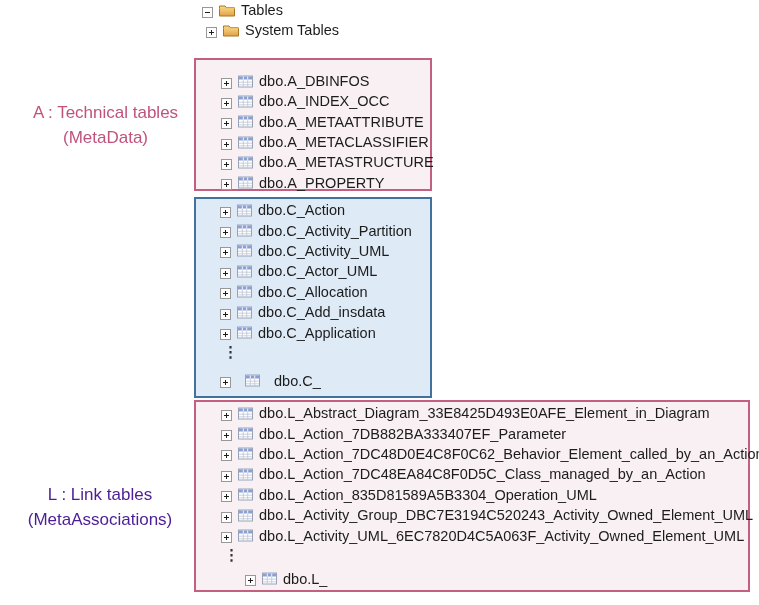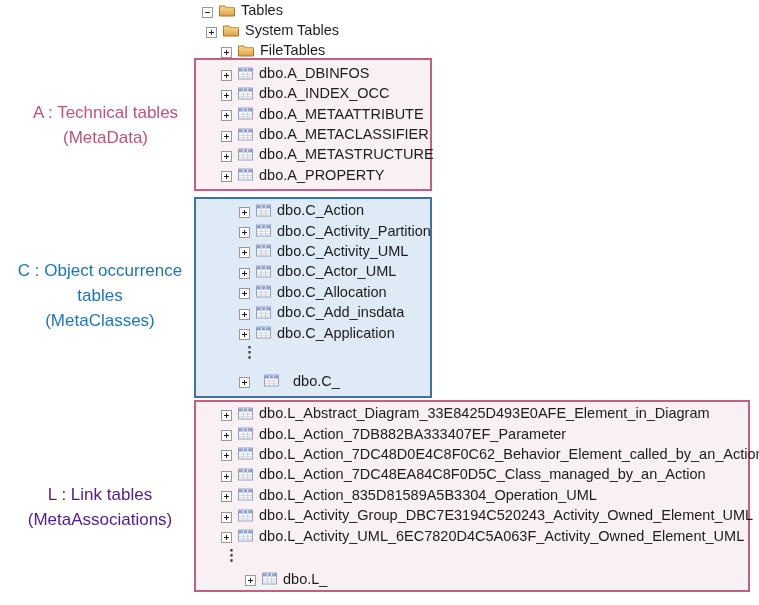--- a/index.html
+++ b/index.html
@@ -11,22 +11,22 @@
   .trow{display:flex;align-items:center;white-space:nowrap;}
   .trow .exp{width:11px;height:11px;flex:0 0 11px;margin-right:6px;display:block;}
   .trow .nicon{margin-right:5px;display:flex;flex:0 0 auto;}
   .trow .lbl{padding-left:1px;}
   
   #row-tables{position:absolute;left:202px;top:1px;height:18px;}
   #row-system{position:absolute;left:206px;top:21px;height:18px;}
   #row-file{position:absolute;left:221px;top:41px;height:18px;}
   
   .gbox{position:absolute;box-sizing:border-box;}
-  #box-a{left:194px;top:58px;width:238px;height:133px;border:2px solid #C4607F;background:#F9F0F4;padding:3px 0 0 25px;}
-  #box-c{left:194px;top:197px;width:238px;height:201px;border:2px solid #41719C;background:#DEEAF6;padding:1px 0 0 43px;}
+  #box-a{left:194px;top:58px;width:238px;height:133px;border:2px solid #C4607F;background:#F9F0F4;padding:11px 0 0 25px;}
+  #box-c{left:194px;top:197px;width:238px;height:201px;border:2px solid #41719C;background:#DEEAF6;padding:1px 0 0 24px;}
   #box-l{left:194px;top:400px;width:556px;height:192px;border:2px solid #C4607F;background:#F9F0F4;padding:1px 12px 0 25px;}
   #box-a .trow{height:20.3px;}
   #box-c .trow{height:20.4px;}
   #box-l .trow{height:20.4px;}
   .ellrow{height:18px;display:flex;align-items:center;padding-left:3px;
           font-size:15px;font-weight:bold;color:#333;}
   #box-l .ellrow{height:19px;}
   .lastrow-c{margin-top:10px;gap:8px;}
   .lastrow-l{margin-top:4px;margin-left:24px;}
   
@@ -71,35 +71,20 @@
     </span>
     <span class="nicon">
       <svg width="16" height="13" viewBox="0 0 16 13">
           <path d="M0.5 2 H6 l1.5 1.8 H15.5 V12 H0.5 Z" fill="url(#fg)" stroke="#A8761C" stroke-width="1"></path>
           <path d="M0.5 4.4 H15.5" stroke="#F3C96B" stroke-width="1"></path>
         </svg>
     </span>
     <span class="lbl">System Tables</span>
   </div>
 
-  <div class="trow" id="row-file">
-    <span class="exp">
-      <svg width="11" height="11" viewBox="0 0 11 11">
-          <rect x="0.5" y="0.5" width="10" height="10" fill="#FEFEFE" stroke="#989898"></rect>
-          <path d="M5.5 3 V8 M3 5.5 H8" stroke="#1E1E1E" stroke-width="1" fill="none"></path>
-        </svg>
-    </span>
-    <span class="nicon">
-      <svg width="16" height="13" viewBox="0 0 16 13">
-          <path d="M0.5 2 H6 l1.5 1.8 H15.5 V12 H0.5 Z" fill="url(#fg)" stroke="#A8761C" stroke-width="1"></path>
-          <path d="M0.5 4.4 H15.5" stroke="#F3C96B" stroke-width="1"></path>
-        </svg>
-    </span>
-    <span class="lbl">FileTables</span>
-  </div>
 
   <div class="gbox" id="box-a">
     <div class="trow">
       <span class="exp"><svg width="11" height="11" viewBox="0 0 11 11">
             <rect x="0.5" y="0.5" width="10" height="10" fill="#FEFEFE" stroke="#989898"></rect>
             <path d="M5.5 3 V8 M3 5.5 H8" stroke="#1E1E1E" stroke-width="1" fill="none"></path>
           </svg></span>
       <span class="nicon">
           <svg width="15" height="13" viewBox="0 0 15 13">
             <rect x="0.5" y="1" width="14" height="11" fill="#FFFFFF" stroke="#98A3B8"></rect>
@@ -432,23 +417,18 @@
           </svg>
         </span>
       <span class="lbl">dbo.L_</span>
     </div>
   </div>
 
   <div class="ann" id="ann-a">
     <div>A : Technical tables</div>
     <div>(MetaData)</div>
   </div>
-  <div class="ann" id="ann-c">
-    <div>C : Object occurrence</div>
-    <div>tables</div>
-    <div>(MetaClasses)</div>
-  </div>
   <div class="ann" id="ann-l">
     <div>L : Link tables</div>
     <div>(MetaAssociations)</div>
   </div>
 
 </div>
 
 </body></html>

